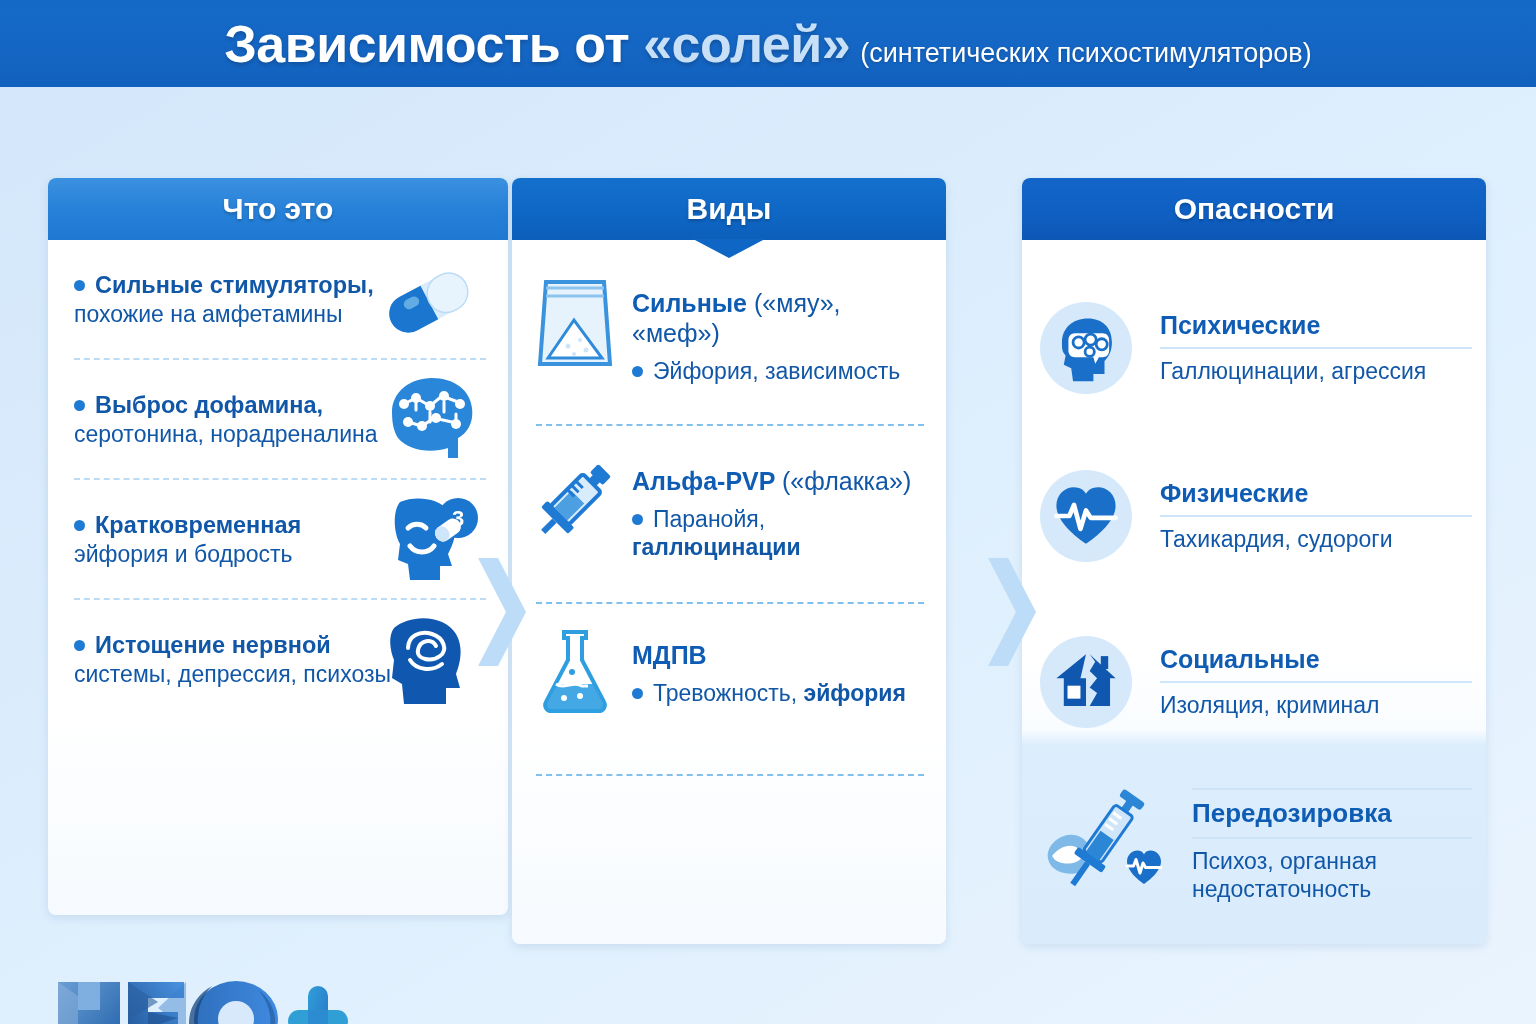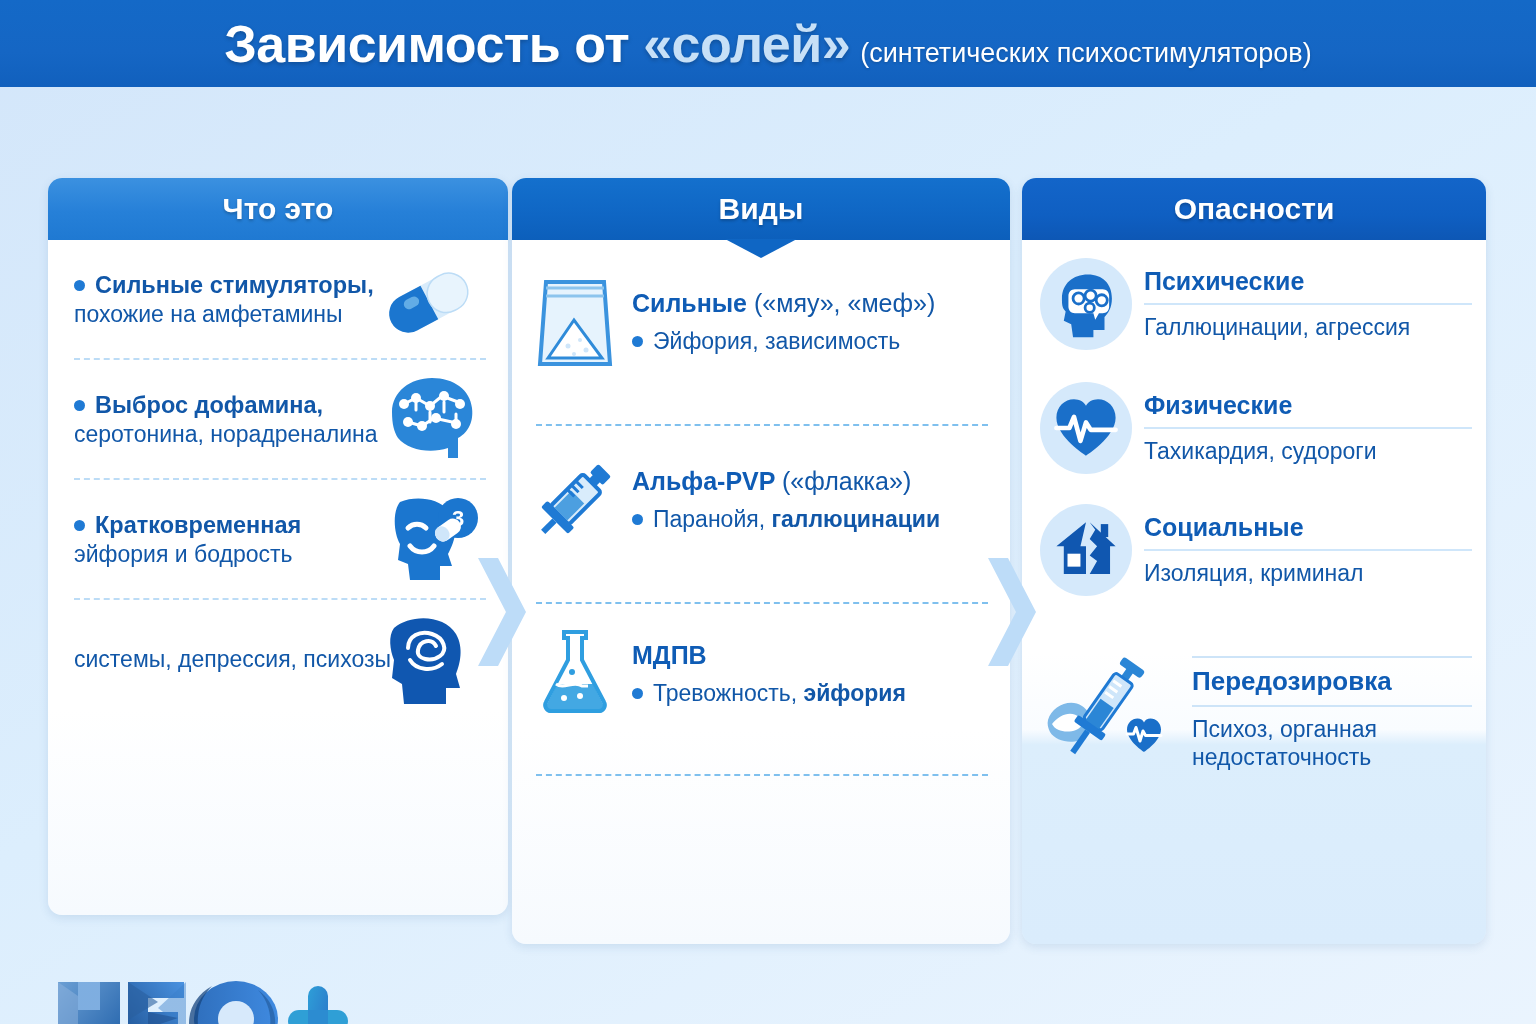--- a/index.html
+++ b/index.html
@@ -34,21 +34,21 @@
     margin-left: 10px;
     text-shadow: 0 1px 3px rgba(0,0,0,.2);
   }
 
   
   .board { position: absolute; left: 0; top: 106px; width: 1536px; height: 918px; }
 
   .card {
     position: absolute;
     background: linear-gradient(180deg, #ffffff 0%, #ffffff 72%, #f6fafe 100%);
-    border-radius: 14px;
+    border-radius: 8px;
     box-shadow: 0 3px 10px rgba(40,90,150,.13);
     overflow: hidden;
   }
   .card-head {
     height: 62px; display: flex; align-items: center; justify-content: center;
     color: #ffffff; font-size: 30px; font-weight: bold;
     text-shadow: 0 2px 3px rgba(0,0,0,.22);
     position: relative;
   }
   .head-light { background: linear-gradient(180deg, #3b91e0 0%, #2680d8 55%, #1f79d2 100%); }
@@ -82,34 +82,34 @@
   .dash-sep {
     position: absolute; left: 26px; right: 22px; bottom: 0; height: 0;
     border-top: 2px dashed #bcdcf6;
   }
   .lrow-icon {
     position: absolute; right: 16px; top: 50%; transform: translateY(-50%);
     width: 128px; height: 112px; z-index: 1;
   }
 
   
-  #col-mid { left: 512px; top: 72px; width: 498px; height: 766px; }
+  #col-mid { left: 512px; top: 72px; width: 434px; height: 766px; }
   .mrow { position: relative; padding: 16px 20px 16px 20px; display: flex; align-items: flex-start; gap: 14px; }
   .mrow-icon { width: 86px; height: 96px; flex: 0 0 86px; }
   .mrow-txt { padding-top: 14px; }
   .m-title { font-size: 25px; color: #0f5cb5; font-weight: bold; line-height: 1.2; }
   .m-title .reg { font-weight: normal; color: #1157a8; margin-top: 40px; }
   .m-sub { font-size: 23px; color: #1157a8; margin-top: 10px; line-height: 1.2; }
   .m-sub .bold { font-weight: bold; }
   .m-dash { position: absolute; left: 24px; right: 22px; bottom: 0; border-top: 2px dashed #7fc0ee; }
 
   
   #col-right { left: 1022px; top: 72px; width: 464px; height: 766px;
                background: linear-gradient(180deg,#ffffff 0%,#ffffff 62%,#f9fcff 72%,#dceefc 74%,#daecfc 100%); }
-  .rrow { position: relative; display: flex; align-items: center; gap: 12px; padding: 10px 14px 10px 18px; }
+  .rrow { position: relative; display: flex; align-items: center; gap: 28px; padding: 10px 14px 10px 18px; margin-top: 44px; }
   .ricon-badge {
     width: 92px; height: 92px; flex: 0 0 92px; border-radius: 50%;
     background: #d5e9fb; display: flex; align-items: center; justify-content: center;
   }
   .rtxt { flex: 1; }
   .r-title { font-size: 25px; font-weight: bold; color: #0f5cb5; line-height: 1.15; }
   .r-sub { font-size: 23px; color: #1157a8; margin-top: 9px; line-height: 1.18; }
   .r-underline { height: 0; border-top: 2px solid #cfe6fa; margin: 7px 0 0 0; }
 
   .overdose {
@@ -214,20 +214,21 @@
               <rect x="70" y="38" width="28" height="16" rx="8" fill="#fff"></rect>
               <rect x="70" y="38" width="14" height="16" rx="8" fill="#cfe6fa"></rect>
             </g>
           </svg>
         </div>
         <div class="dash-sep"></div>
       </div>
 
       <div class="lrow">
         <div class="lrow-text">
+          <span class="lline b"><span class="bullet-dot"></span><span>Истощение нервной</span></span>
           <span class="lline">системы, депрессия, психозы</span>
         </div>
         <div class="lrow-icon">
           <svg viewBox="0 0 128 112" width="128" height="112">
             <path d="M30 24c16-14 50-14 62 6 8 14 4 30 0 40l4 14h-14v16H40l-2-20-10-6 2-18c-4-10-6-24 0-32z" fill="#1057b0"></path>
             <g stroke="#fff" stroke-width="4" fill="none" stroke-linecap="round">
               <path d="M44 44c0-12 12-18 24-14s16 16 8 22-24 4-22-6 14-12 18-4"></path>
               <path d="M46 56c6 10 22 12 32 4"></path>
             </g>
           </svg>

